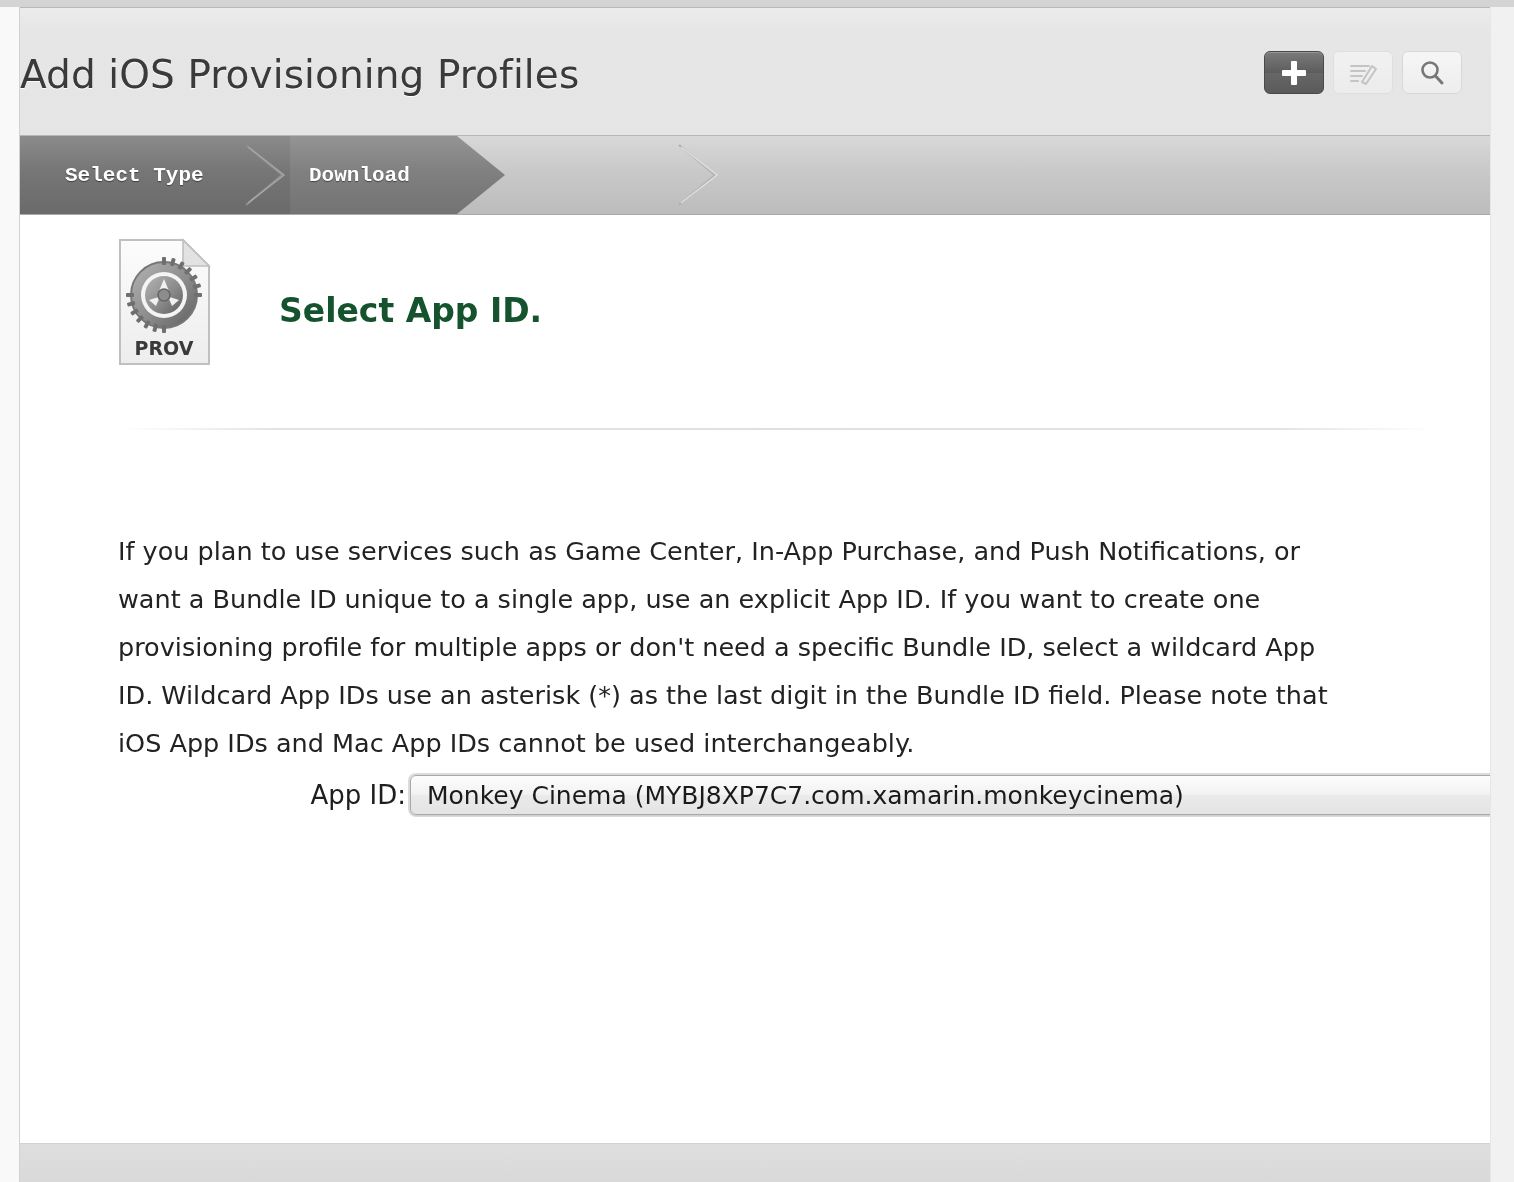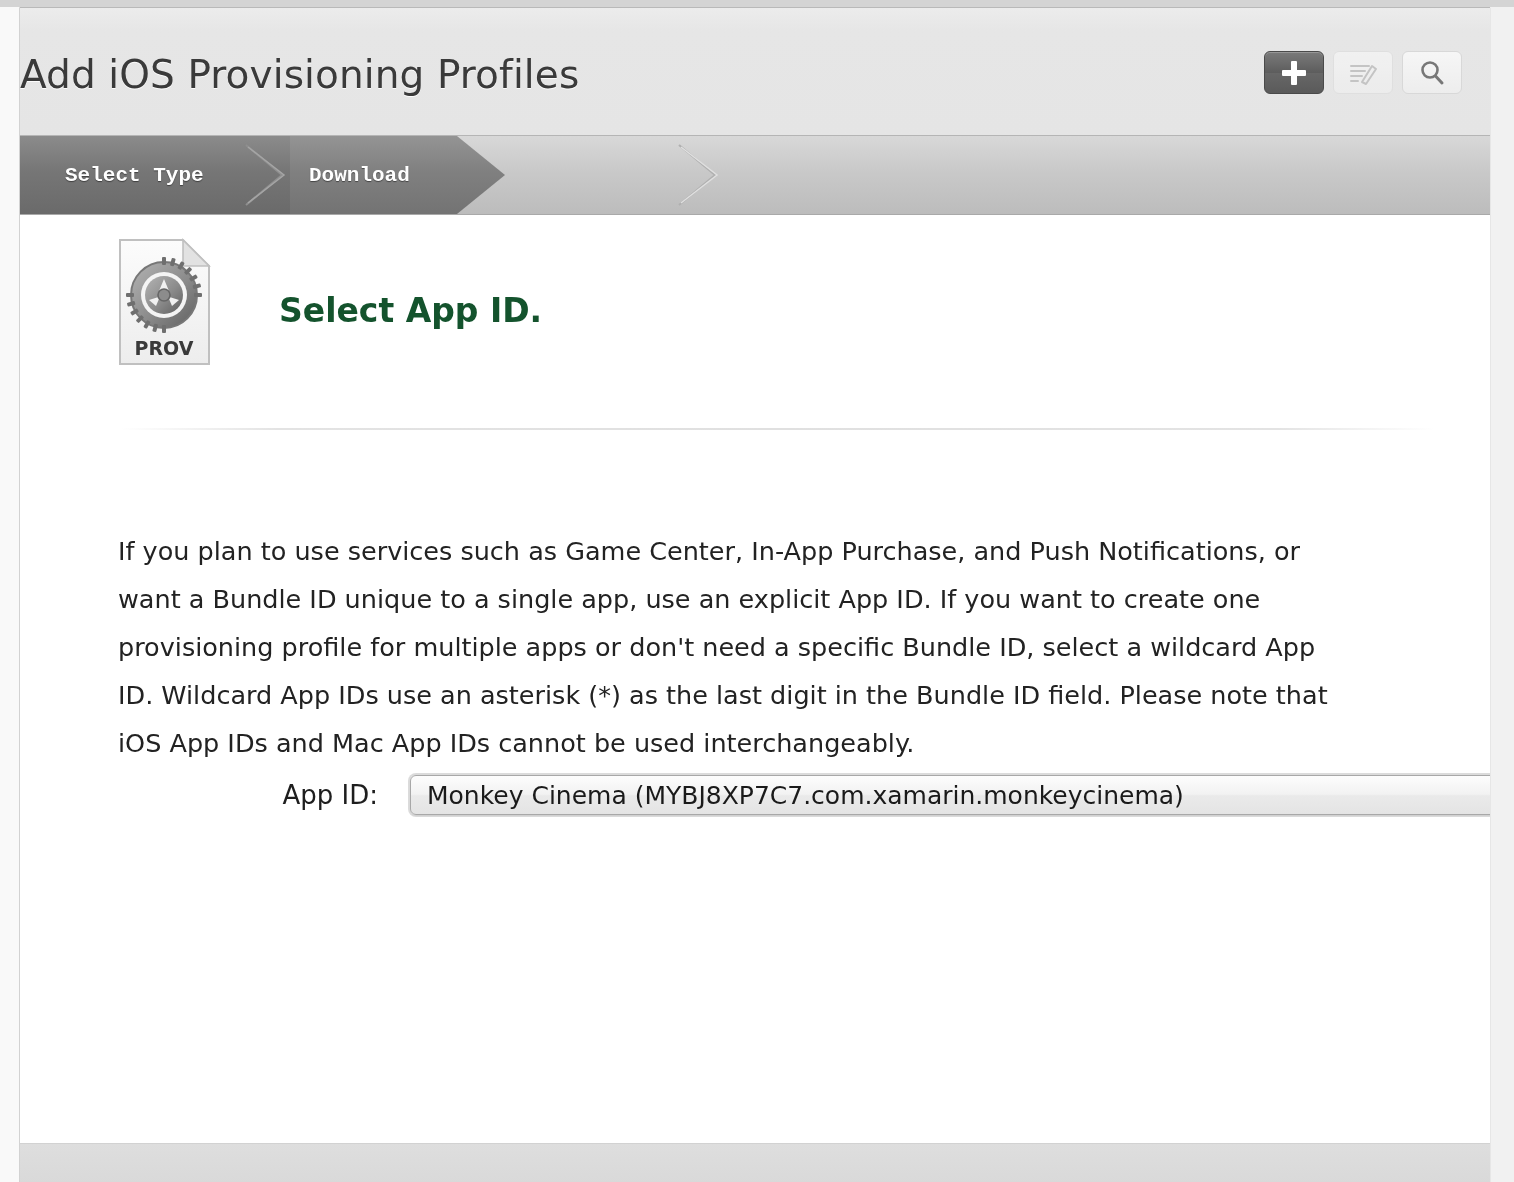--- a/index.html
+++ b/index.html
@@ -257,21 +257,21 @@
   #field-row {
     position: absolute;
     left: 0;
     top: 560px;
     display: flex;
     align-items: center;
   }
   #field-label {
     width: 390px;
     text-align: right;
-    padding-right: 32px;
+    padding-right: 4px;
     box-sizing: border-box;
     font-size: 26px;
     color: #1e1e1e;
     font-family: "DejaVu Sans", sans-serif;
   }
   #appid-select {
     position: relative;
     width: 1156px;
     height: 40px;
     border-radius: 6px;

